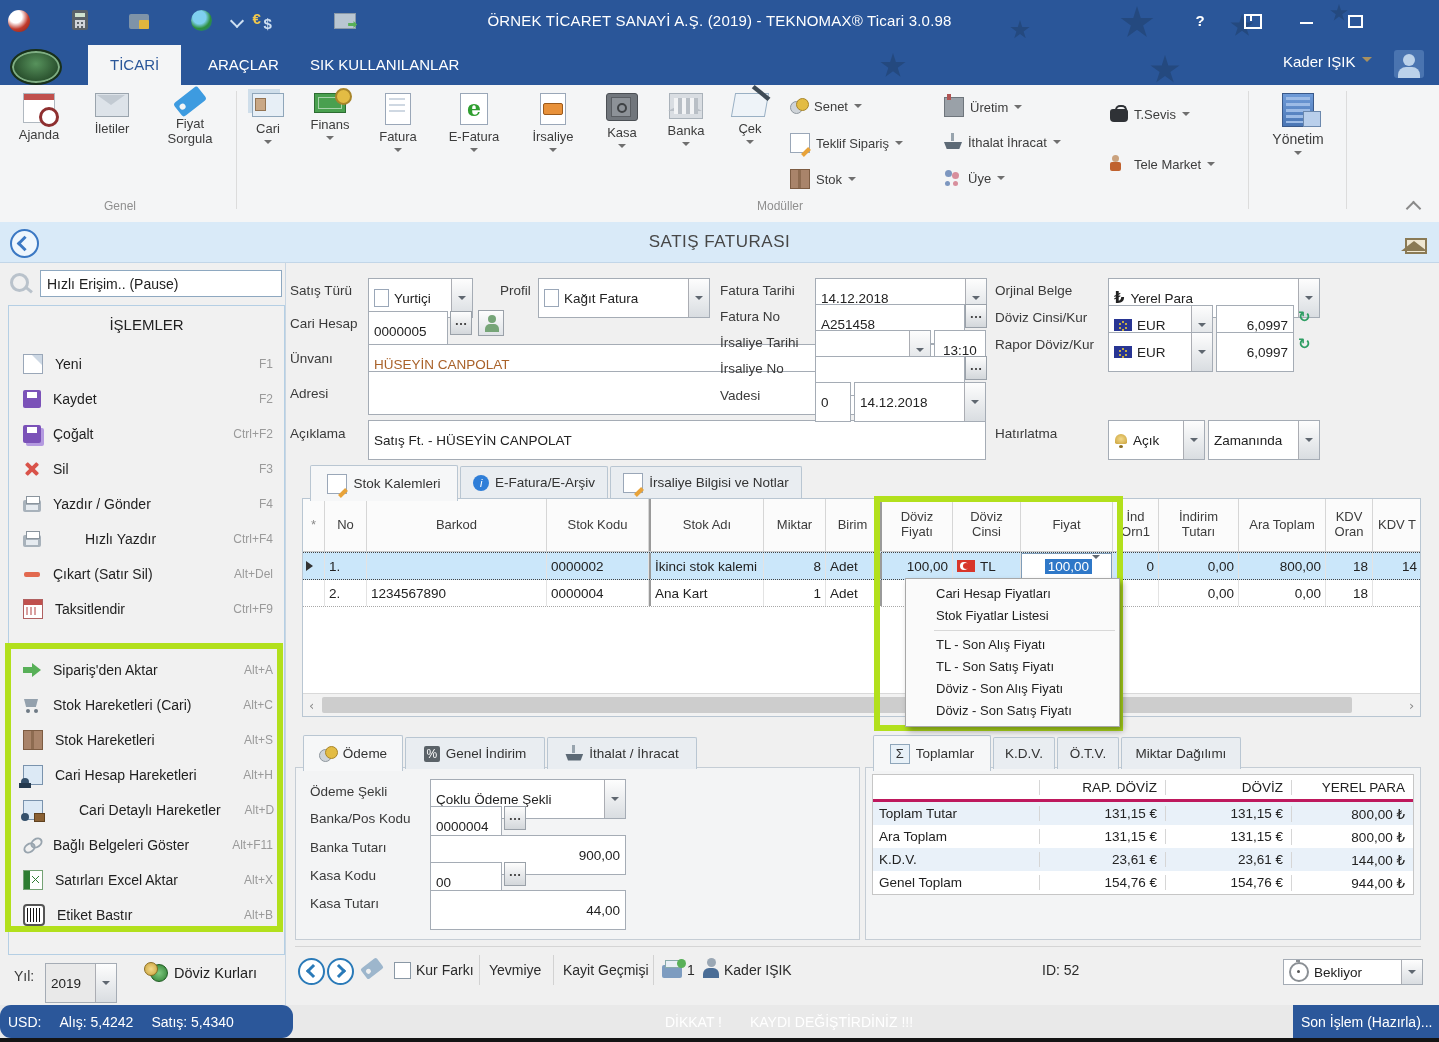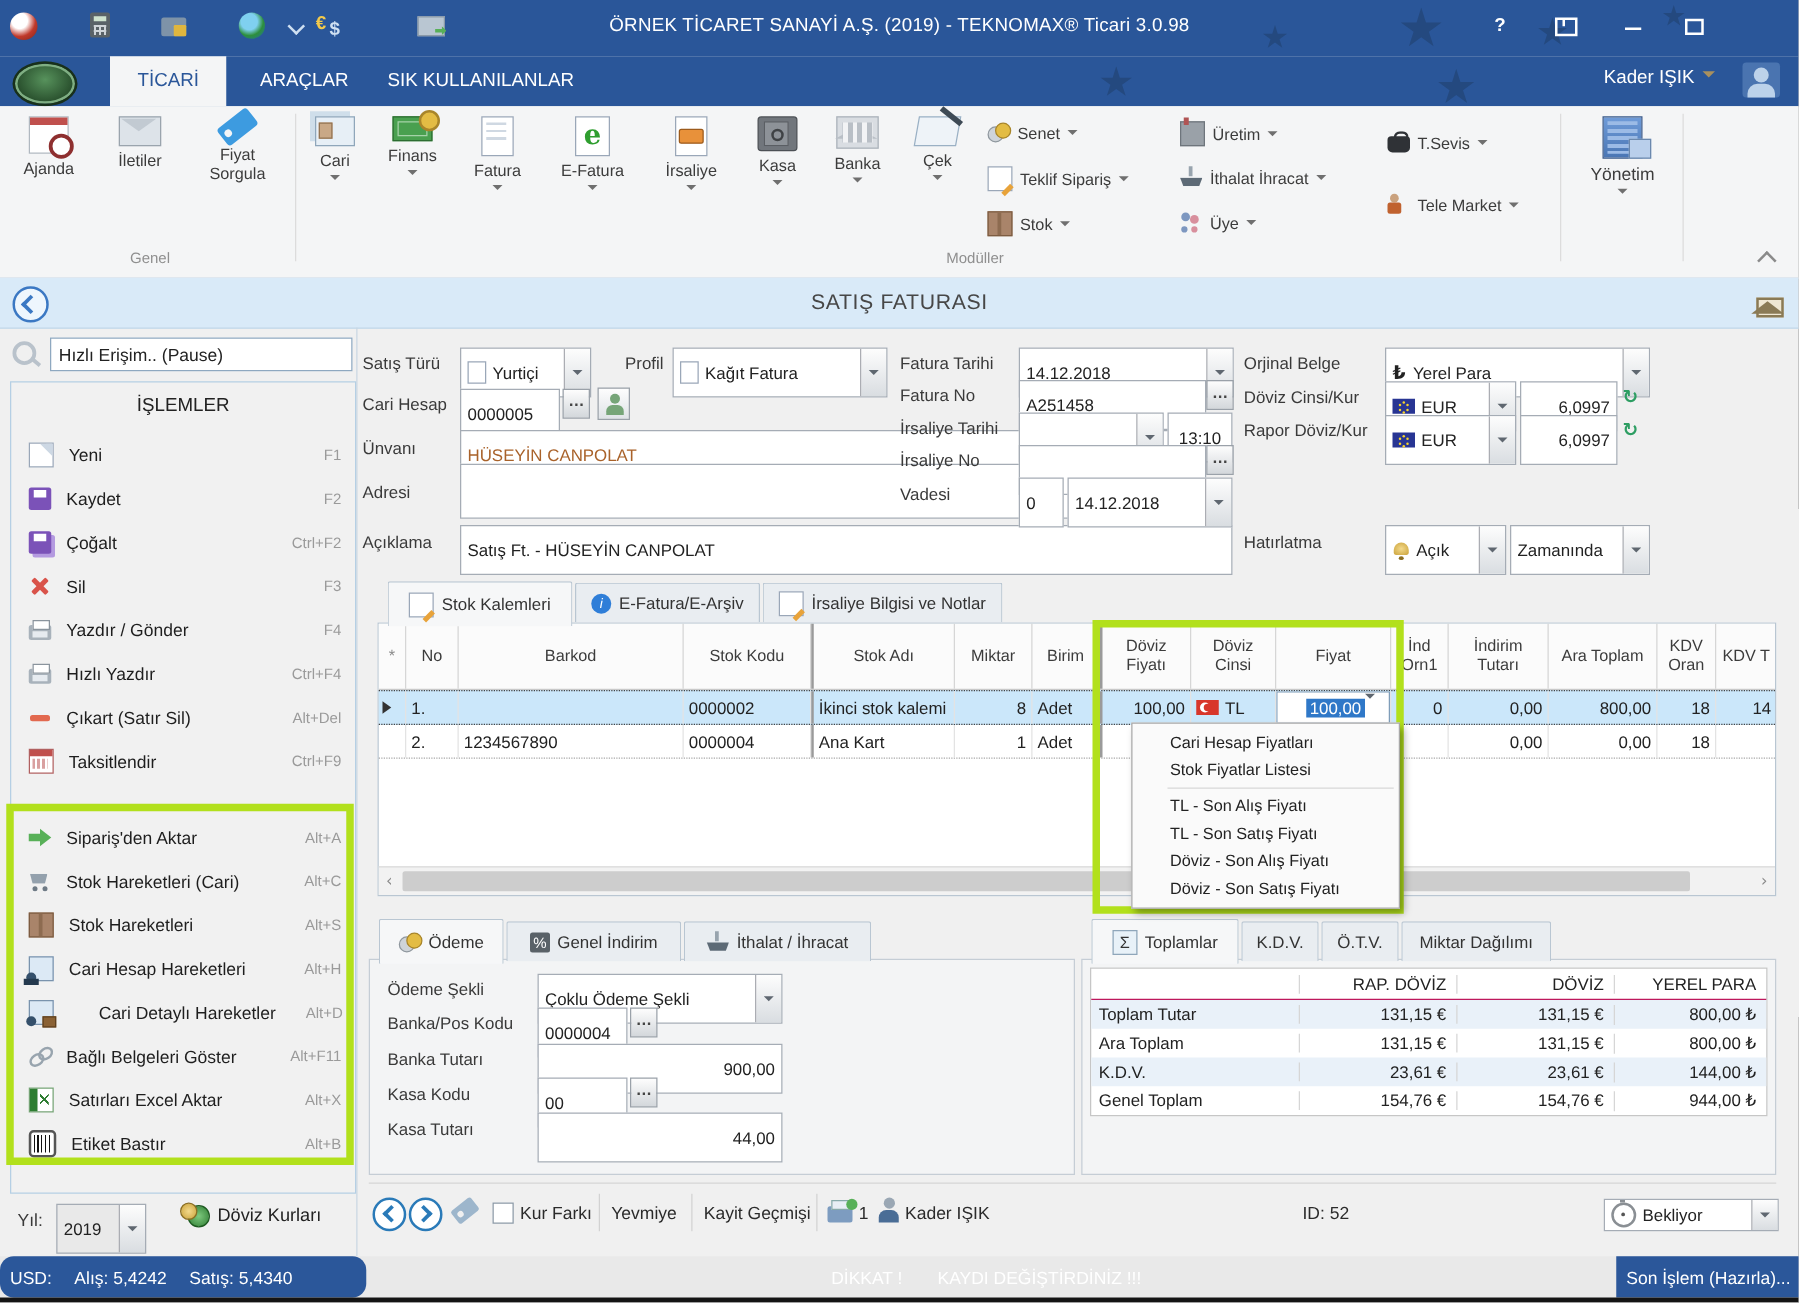--- a/index.html
+++ b/index.html
@@ -390,21 +390,21 @@
     <div class="sitem" style="top:149px;">
       <span class="ic ic-del"></span>
       <span class="lab">Sil</span>
       <span class="sc">F3</span>
       </div>
     <div class="sitem" style="top:184px;">
       <span class="ic ic-print"></span>
       <span class="lab">Yazdır / Gönder</span>
       <span class="sc">F4</span>
       </div>
-    <div class="sitem" style="top:219px;">
+    <div class="sitem" style="top:219px;gap:32px;">
       <span class="ic ic-print"></span>
       <span class="lab">Hızlı Yazdır</span>
       <span class="sc">Ctrl+F4</span>
       </div>
     <div class="sitem" style="top:254px;">
       <span class="ic ic-minus"></span>
       <span class="lab">Çıkart (Satır Sil)</span>
       <span class="sc">Alt+Del</span>
       </div>
     <div class="sitem" style="top:289px;">
@@ -717,21 +717,21 @@
     <span>00</span>
     </div>
   <div class="dbtn" style="left:504px;top:862px;">…</div>
   <span class="flabel" style="left:310px;top:896px;">Kasa Tutarı</span>
   <div class="fld num" style="left:430px;top:890px;width:196px;justify-content:flex-end;">
     <span>44,00</span>
     </div>
 
   <div class="panel" style="left:865px;top:767px;width:556px;height:173px;">
     <div style="position:absolute;left:6px;top:6px;right:6px;border:1px solid #c6c6c6;background:#fff;">
-      <div class="trow" style="border-bottom:1px solid #be185d;height:24px;">
+      <div class="trow" style="border-bottom:3px solid #be185d;height:24px;">
         <div class="c0"></div>
         <div class="cv">RAP. DÖVİZ</div>
         <div class="cv">DÖVİZ</div>
         <div class="cv" style="flex:1 1 auto;">YEREL PARA</div>
       </div>
       <div class="trow alt">
         <div class="c0">Toplam Tutar</div>
         <div class="cv">131,15 €</div>
         <div class="cv">131,15 €</div>
         <div class="cv" style="flex:1 1 auto;">800,00 ₺</div>

